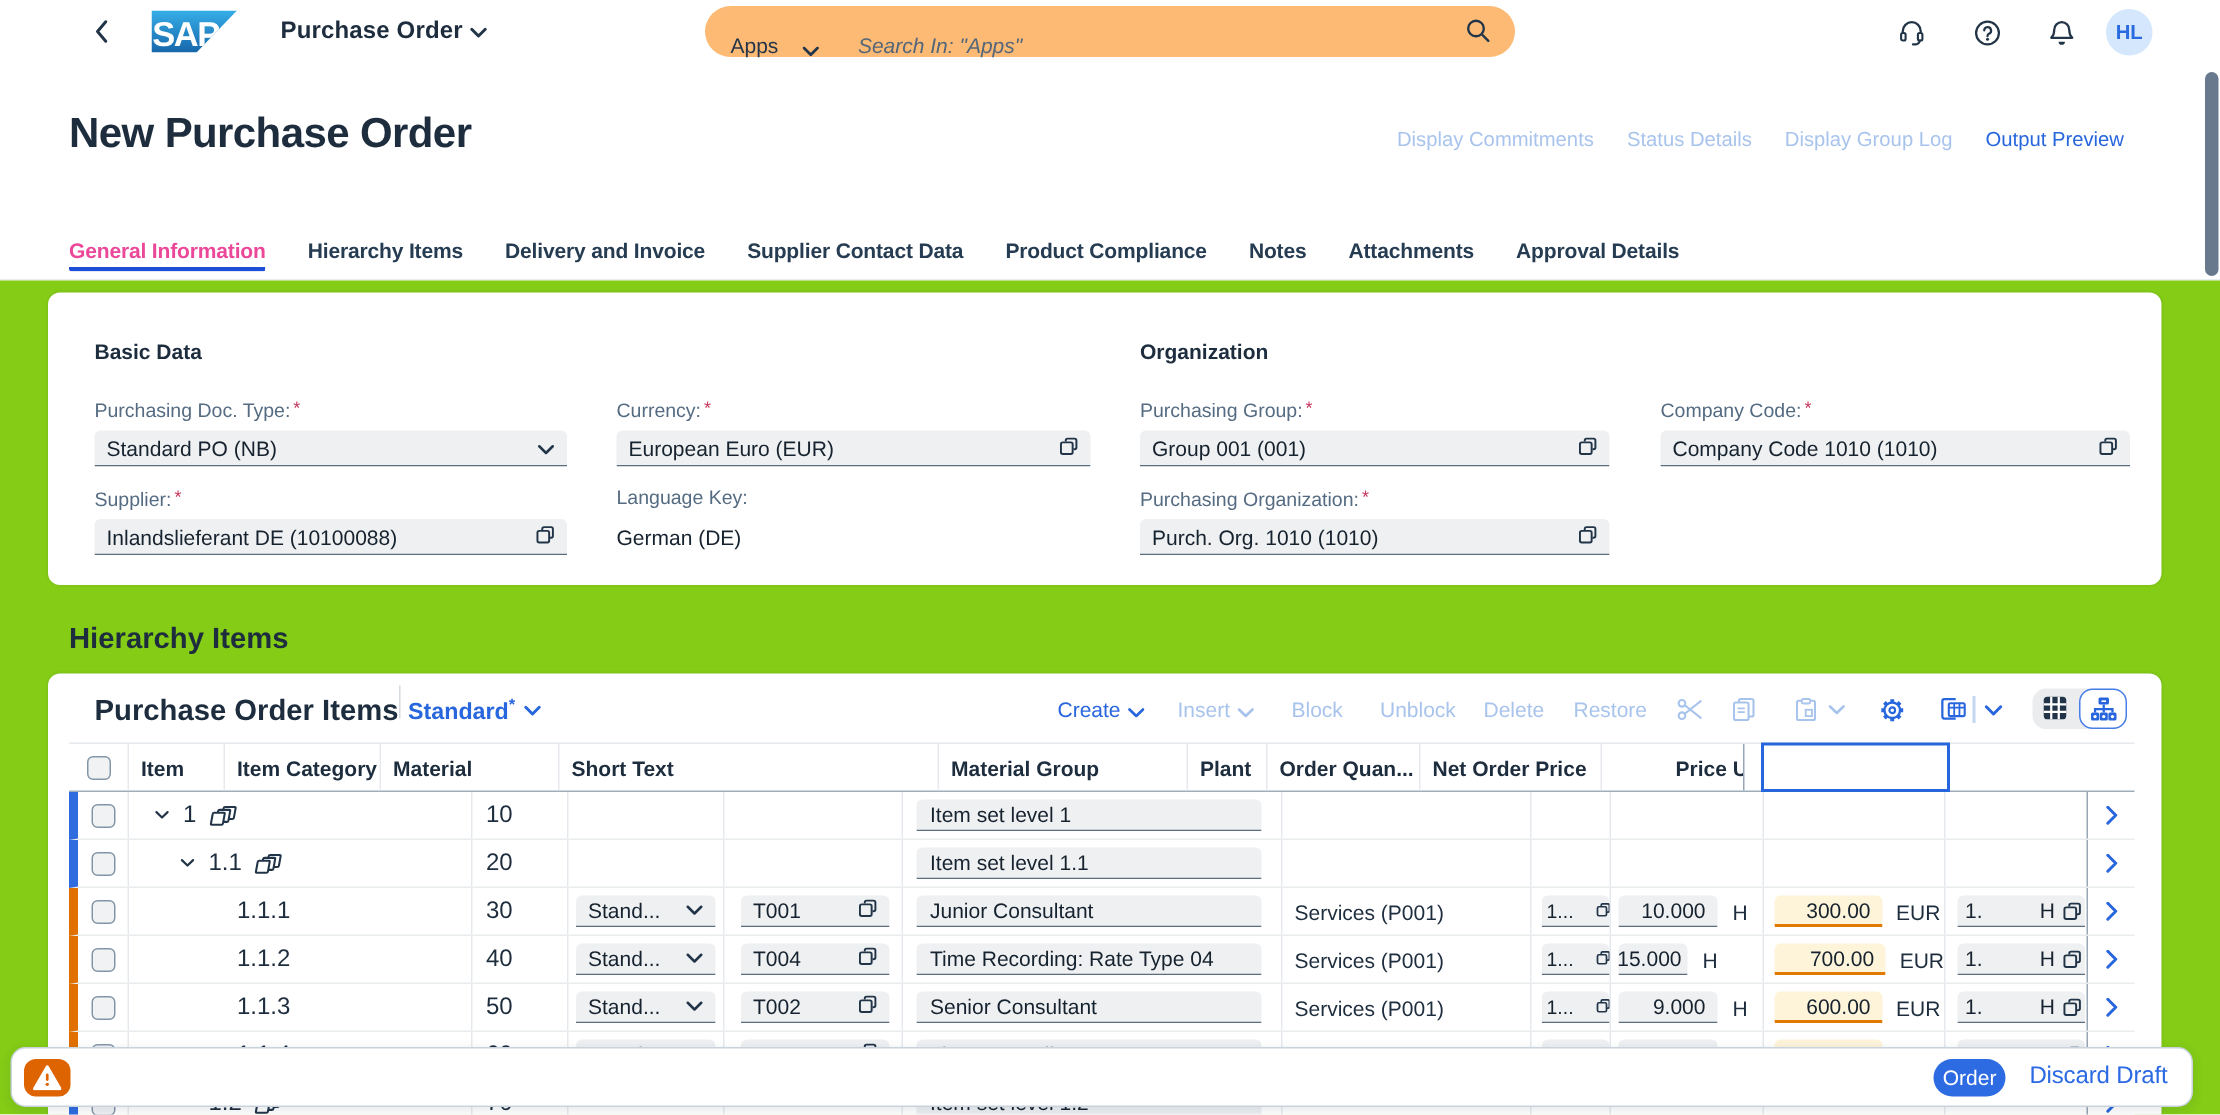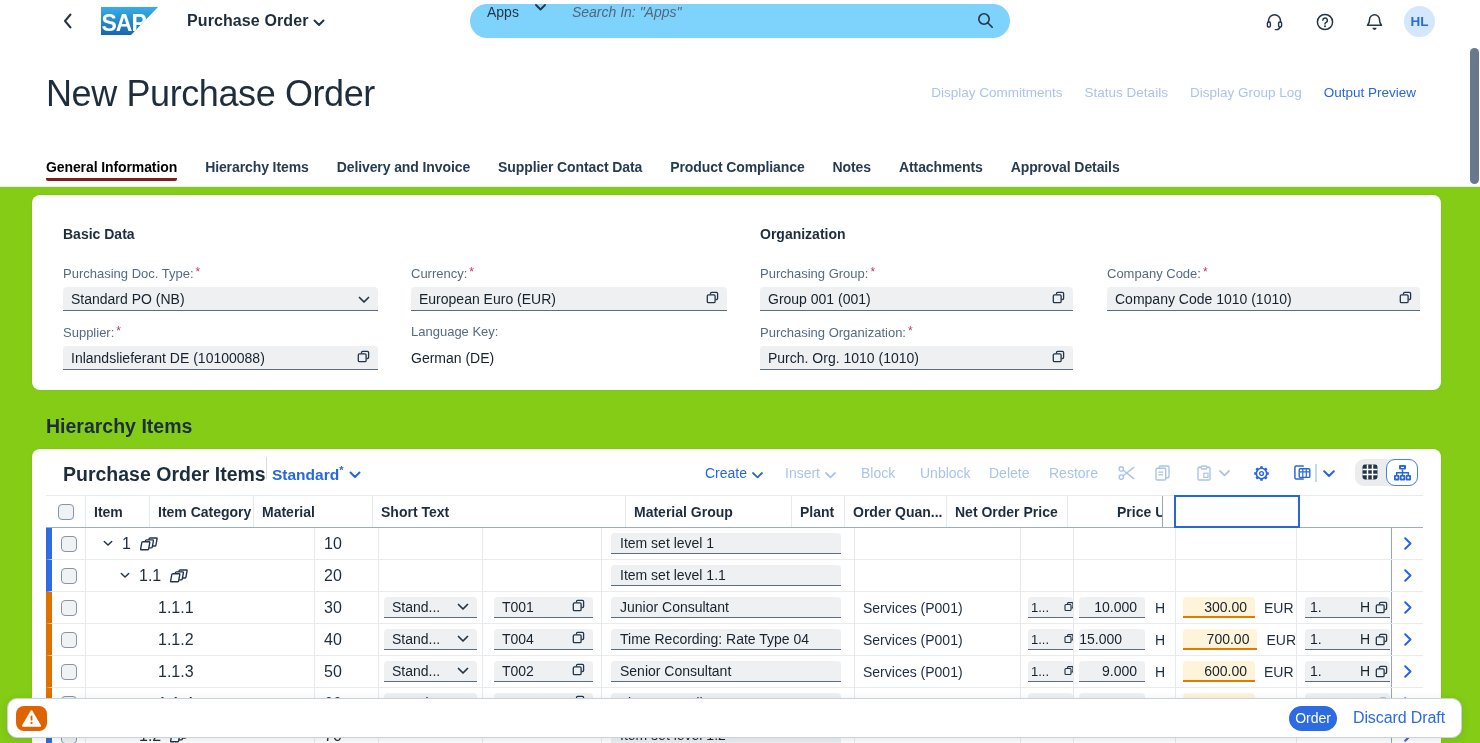--- a/index.html
+++ b/index.html
@@ -3,36 +3,36 @@
 <style>
 *{margin:0;padding:0;box-sizing:border-box}
 html,body{width:1480px;height:743px;overflow:hidden;background:#fff;font-family:"Liberation Sans",sans-serif;color:#1d2d3e;position:relative}
 .abs{position:absolute}
 
 #shell{position:absolute;left:0;top:0;width:1480px;height:44px;background:#fff}
 #backbtn{position:absolute;left:63px;top:13px}
 #saplogo{position:absolute;left:101px;top:7px}
 #apptitle{position:absolute;left:187px;top:12px;font-size:16px;font-weight:bold;color:#1d2d3e;letter-spacing:.1px}
 #apptitle svg{margin-left:5px;vertical-align:-1px}
-#searchpill{position:absolute;left:470px;top:4px;width:540px;height:34px;border-radius:17px;background:#7dd3fc;display:flex;align-items:flex-start}
+#searchpill{position:absolute;left:470px;top:4px;width:540px;height:34px;border-radius:17px;background:#fdba74;display:flex;align-items:flex-end}
 #searchpill .apps{margin-left:17px;font-size:14px;color:#26364a}
 #searchpill .chev{margin-left:16px}
 #searchpill .ph{margin-left:26px;font-size:14px;font-style:italic;color:#54667a}
 #searchpill .mag{position:absolute;right:16px;top:8px}
 .shicon{position:absolute;top:13px}
 #avatar{position:absolute;left:1404px;top:6px;width:31px;height:31px;border-radius:50%;background:#d4e7fc;color:#2a6ce0;font-size:13.5px;font-weight:bold;display:flex;align-items:center;justify-content:center}
 
-#pagetitle{position:absolute;left:46px;top:73px;font-size:36px;font-weight:normal;color:#1d2d3e;letter-spacing:-.4px}
+#pagetitle{position:absolute;left:46px;top:73px;font-size:28px;font-weight:bold;color:#1d2d3e;letter-spacing:-.4px}
 #headlinks{position:absolute;right:64px;top:85px;font-size:13.5px;display:flex;gap:22px}
 #headlinks .dis{color:#a9c4ec}
 #headlinks .en{color:#2866dd}
 
 #tabs{position:absolute;left:46px;top:159px;z-index:5;display:flex;gap:28px;font-size:14px;font-weight:bold;color:#253c52;letter-spacing:-.1px}
 #tabs .tab{padding-bottom:3px}
-#tabs .act{color:#000000;border-bottom:3px solid #7f1d1d;border-radius:0 0 2px 2px}
+#tabs .act{color:#ec4899;border-bottom:3px solid #1d4ed8;border-radius:0 0 2px 2px}
 #tabline{position:absolute;left:0;top:186px;width:1480px;height:1px;background:#eaedf0}
 
 #content{position:absolute;left:0;top:187px;width:1480px;height:556px;background:#84cc16}
 .card{position:absolute;background:#fff;border-radius:8px;box-shadow:0 0 2px rgba(34,53,72,.12)}
 #formcard{left:32px;top:8px;width:1409px;height:195px}
 .sechead{position:absolute;font-size:14px;font-weight:bold;color:#1d2d3e}
 .flabel{position:absolute;font-size:13px;color:#556b82}
 .flabel .ast{color:#c7395f;font-size:12px;vertical-align:2px;margin-left:2px}
 .inp{position:absolute;height:24px;background:#eef0f2;border-bottom:1.5px solid #5b6c7e;border-radius:4px 4px 0 0;display:flex;align-items:center;font-size:14px;color:#16222e;padding:0 8px}
 .inp .vh{margin-left:auto}
@@ -431,21 +431,21 @@
             <div class="cellinp" style="margin-left:9px;width:230px;padding:0 9px;white-space:nowrap;overflow:hidden">Time Recording: Rate Type 04</div>
           </div>
         <div class="c c-mg">Services (P001)</div>
         <div class="c c-pl">
             <div class="cellinp" style="margin-left:7px;width:46px;padding:0 3px;font-size:13px;overflow:hidden">1...<span style="margin-left:auto;margin-right:-4px"><svg width="10" height="11" viewBox="0 0 13 13">
                   <path d="M4.5 3.4 V2.6 a1.2 1.2 0 0 1 1.2-1.2 h4.7 a1.2 1.2 0 0 1 1.2 1.2 v4.7 a1.2 1.2 0 0 1-1.2 1.2 h-.8" fill="none" stroke="#223548" stroke-width="1.5"></path>
                   <rect x="1.3" y="3.9" width="7.8" height="7.8" rx="1.2" fill="none" stroke="#223548" stroke-width="1.5"></rect>
                 </svg></span></div>
           </div>
         <div class="c c-oq">
-            <div class="cellinp" style="margin-left:5px;width:66px;padding:0 23px;justify-content:flex-end">15.000</div>
+            <div class="cellinp" style="margin-left:5px;width:46px;padding:0 4px;justify-content:flex-end">15.000</div>
             <span style="margin-left:10px;font-size:14px">H</span>
           </div>
         <div class="c c-np">
             <div class="cellinp warn" style="margin-left:7px;width:80px;padding:0 8px;justify-content:flex-end">700.00</div>
             <span style="margin-left:9px;font-size:14px">EUR</span>
           </div>
         <div class="c c-pu">
             <div class="cellinp" style="margin-left:8px;width:85px;padding:0 5px;overflow:hidden">1.<span style="margin-left:auto;margin-right:5px">H</span><svg style="margin-right:-3px" width="13" height="13" viewBox="0 0 13 13">
                 <path d="M4.5 3.4 V2.6 a1.2 1.2 0 0 1 1.2-1.2 h4.7 a1.2 1.2 0 0 1 1.2 1.2 v4.7 a1.2 1.2 0 0 1-1.2 1.2 h-.8" fill="none" stroke="#223548" stroke-width="1.3"></path>
                 <rect x="1.3" y="3.9" width="7.8" height="7.8" rx="1.2" fill="none" stroke="#223548" stroke-width="1.3"></rect>

